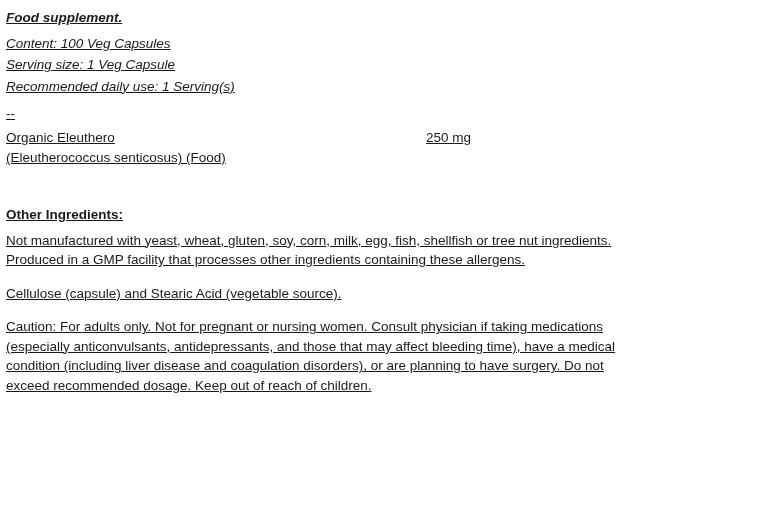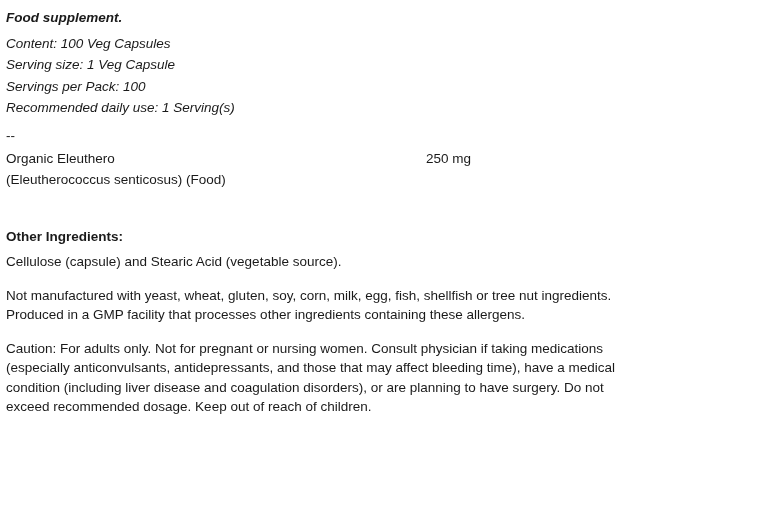--- a/index.html
+++ b/index.html
@@ -13,20 +13,21 @@
     font-family: "Liberation Sans", sans-serif;
     color: #1a1a1a;
     font-size: 13.5px;
     line-height: 1.45;
     overflow: hidden;
   }
   .page {
     padding: 8px 10px 0 6px;
     box-sizing: border-box;
     width: 648px;
+    text-decoration: underline;
   }
   .heading {
     font-weight: bold;
     font-style: italic;
     margin: 0 0 6px 0;
   }
   .meta-line {
     font-style: italic;
     margin: 0 0 2px 0;
   }
@@ -66,41 +67,40 @@
 </head>
 <body>
 
 <div class="page">
 
   <div class="heading">Food supplement.</div>
 
   <div class="meta-block">
     <div class="meta-line">Content: 100 Veg Capsules</div>
     <div class="meta-line">Serving size: 1 Veg Capsule</div>
-    <div class="meta-line">Servings per Pack: 100</div>
     <div class="meta-line">Recommended daily use: 1 Serving(s)</div>
   </div>
 
 
   <div class="separator">--</div>
 
   <table class="ing-table">
     <tbody>
       <tr>
         <td class="ing-name">
           <div class="ing-row-line">Organic Eleuthero</div>
           <div class="ing-row-line">(Eleutherococcus senticosus) (Food)</div>
         </td>
         <td class="ing-amount">250 mg</td>
         <td></td>
       </tr>
     </tbody>
   </table>
 
   <div class="section-title">Other Ingredients:</div>
+  <p class="para">Not manufactured with yeast, wheat, gluten, soy, corn, milk, egg, fish, shellfish or tree nut ingredients. Produced in a GMP facility that processes other ingredients containing these allergens.</p>
+
   <p class="para">Cellulose (capsule) and Stearic Acid (vegetable source).</p>
-
-  <p class="para">Not manufactured with yeast, wheat, gluten, soy, corn, milk, egg, fish, shellfish or tree nut ingredients. Produced in a GMP facility that processes other ingredients containing these allergens.</p>
 
   <p class="para">Caution: For adults only. Not for pregnant or nursing women. Consult physician if taking medications (especially anticonvulsants, antidepressants, and those that may affect bleeding time), have a medical condition (including liver disease and coagulation disorders), or are planning to have surgery. Do not exceed recommended dosage. Keep out of reach of children.</p>
 
 
 </div>
 
 </body></html>

